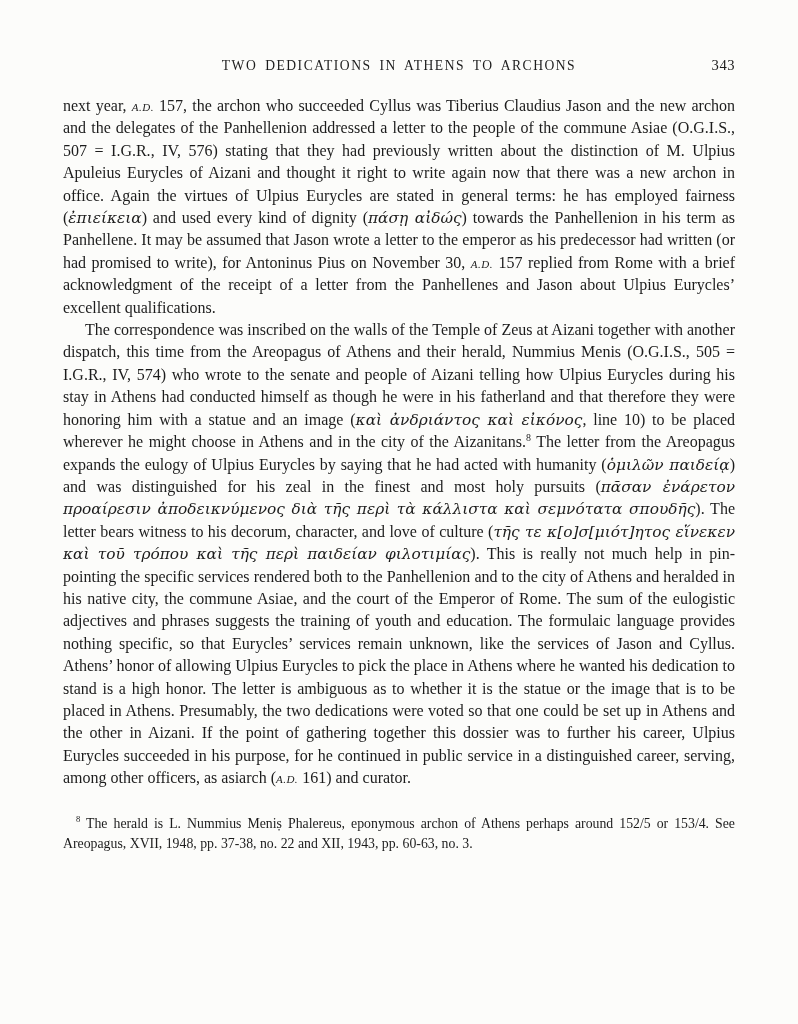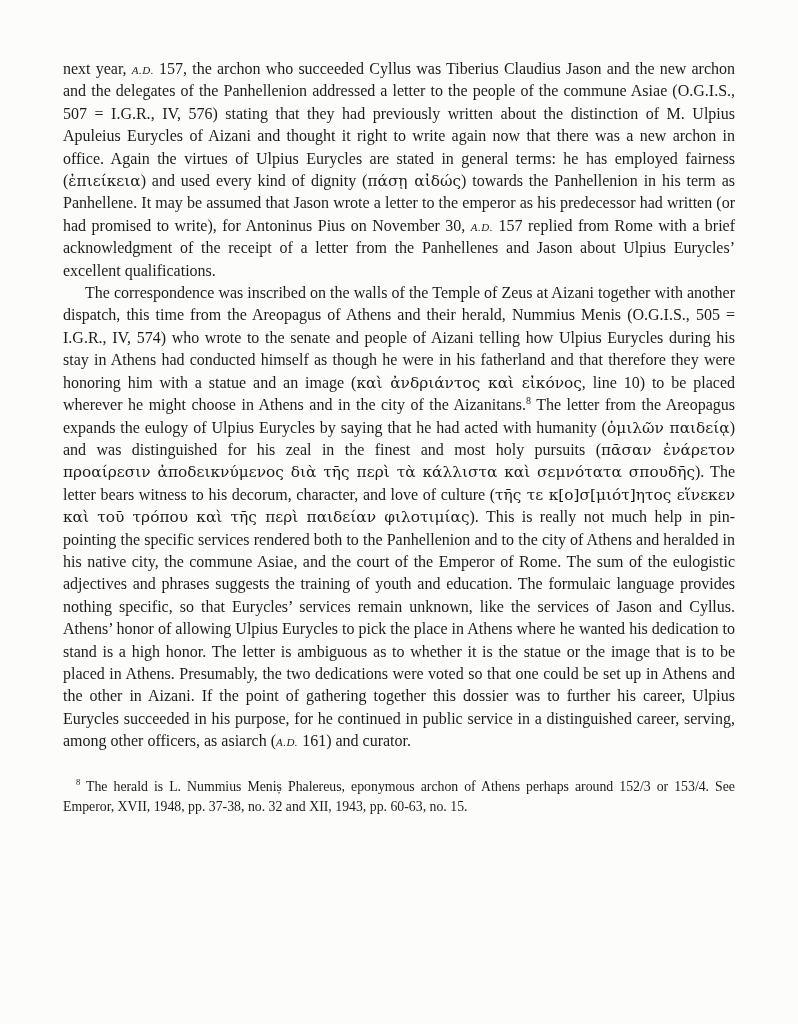--- a/index.html
+++ b/index.html
@@ -45,41 +45,46 @@
   .para.indented { text-indent: 22px; }
   .footnote {
     margin-top: 24px;
     font-size: 13.8px;
     line-height: 20.2px;
     text-align: justify;
     text-indent: 13px;
   }
   .run-i { }
   .run-g {
+    font-style: italic;
     font-family: "DejaVu Serif", "DejaVu Sans", serif;
     font-size: 0.96em;
   }
   .run-sc {
     font-variant: all-small-caps;
     font-variant-caps: all-small-caps;
     letter-spacing: 0.5px;
     font-style: italic;
   }
   .run-sup {
     vertical-align: super;
     font-size: 0.62em;
     line-height: 0;
   }
 </style>
 </head>
 <body>
 
 <div class="page">
 
+  <header class="running-header">
+    <span class="rh-title">TWO DEDICATIONS IN ATHENS TO ARCHONS</span>
+    <span class="rh-page">343</span>
+  </header>
 
   <main class="body-text">
     <p class="para"><span class="run">next year, </span><span class="run-sc">A.D.</span><span class="run"> 157, the archon who succeeded Cyllus was Tiberius Claudius Jason and the new archon and the delegates of the Panhellenion addressed a letter to the people of the </span><span class="run-i">commune Asiae</span><span class="run"> (</span><span class="run-i">O.G.I.S.</span><span class="run">, 507 = </span><span class="run-i">I.G.R.</span><span class="run">, IV, 576) stating that they had previously written about the distinction of M. Ulpius Apuleius Eurycles of Aizani and thought it right to write again now that there was a new archon in office. Again the virtues of Ulpius Eurycles are stated in general terms: he has employed fairness (</span><span class="run-g">ἐπιείκεια</span><span class="run">) and used every kind of dignity (</span><span class="run-g">πάσῃ αἰδώς</span><span class="run">) towards the Panhellenion in his term as Panhellene. It may be assumed that Jason wrote a letter to the emperor as his predecessor had written (or had promised to write), for Antoninus Pius on November 30, </span><span class="run-sc">A.D.</span><span class="run"> 157 replied from Rome with a brief acknowledgment of the receipt of a letter from the Panhellenes and Jason about Ulpius Eurycles’ excellent qualifications.</span></p>
     <p class="para indented"><span class="run">The correspondence was inscribed on the walls of the Temple of Zeus at Aizani together with another dispatch, this time from the Areopagus of Athens and their herald, Nummius Menis (</span><span class="run-i">O.G.I.S.</span><span class="run">, 505 = </span><span class="run-i">I.G.R.</span><span class="run">, IV, 574) who wrote to the senate and people of Aizani telling how Ulpius Eurycles during his stay in Athens had conducted himself as though he were in his fatherland and that therefore they were honoring him with a statue and an image (</span><span class="run-g">καὶ ἀνδριάντος καὶ εἰκόνος</span><span class="run">, line 10) to be placed wherever he might choose in Athens and in the city of the Aizanitans.</span><span class="run-sup">8</span><span class="run"> The letter from the Areopagus expands the eulogy of Ulpius Eurycles by saying that he had acted with humanity (</span><span class="run-g">ὁμιλῶν παιδείᾳ</span><span class="run">) and was distinguished for his zeal in the finest and most holy pursuits (</span><span class="run-g">πᾶσαν ἐνάρετον προαίρεσιν ἀποδεικνύμενος διὰ τῆς περὶ τὰ κάλλιστα καὶ σεμνότατα σπουδῆς</span><span class="run">). The letter bears witness to his decorum, character, and love of culture (</span><span class="run-g">τῆς τε κ[ο]σ[μιότ]ητος εἵνεκεν καὶ τοῦ τρόπου καὶ τῆς περὶ παιδείαν φιλοτιμίας</span><span class="run">). This is really not much help in pin-pointing the specific services rendered both to the Panhellenion and to the city of Athens and heralded in his native city, the </span><span class="run-i">commune Asiae</span><span class="run">, and the court of the Emperor of Rome. The sum of the eulogistic adjectives and phrases suggests the training of youth and education. The formulaic language provides nothing specific, so that Eurycles’ services remain unknown, like the services of Jason and Cyllus. Athens’ honor of allowing Ulpius Eurycles to pick the place in Athens where he wanted his dedication to stand is a high honor. The letter is ambiguous as to whether it is the statue or the image that is to be placed in Athens. Presumably, the two dedications were voted so that one could be set up in Athens and the other in Aizani. If the point of gathering together this dossier was to further his career, Ulpius Eurycles succeeded in his purpose, for he continued in public service in a distinguished career, serving, among other officers, as asiarch (</span><span class="run-sc">A.D.</span><span class="run"> 161) and </span><span class="run-i">curator</span><span class="run">.</span></p>
   </main>
 
-  <footer class="footnote"><span class="run-sup">8</span><span class="run"> The herald is L. Nummius Meniṣ Phalereus, eponymous archon of Athens perhaps around 152/3 or 153/4. See </span><span class="run-i">Emperor</span><span class="run">, XVII, 1948, pp. 37-38, no. 32 and XII, 1943, pp. 60-63, no. 15.</span></footer>
+  <footer class="footnote"><span class="run-sup">8</span><span class="run"> The herald is L. Nummius Meniṣ Phalereus, eponymous archon of Athens perhaps around 152/5 or 153/4. See </span><span class="run-i">Areopagus</span><span class="run">, XVII, 1948, pp. 37-38, no. 22 and XII, 1943, pp. 60-63, no. 3.</span></footer>
 
 </div>
 
 </body></html>

